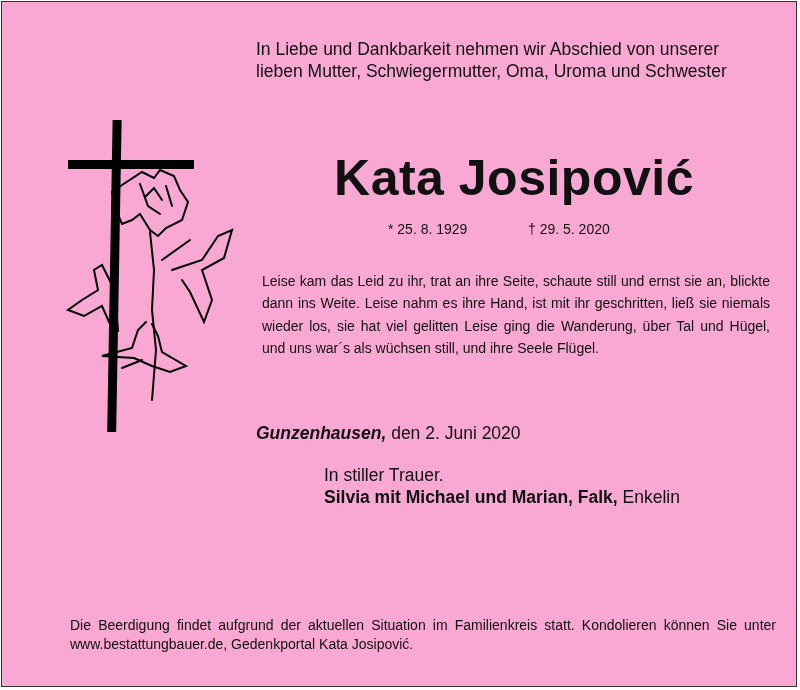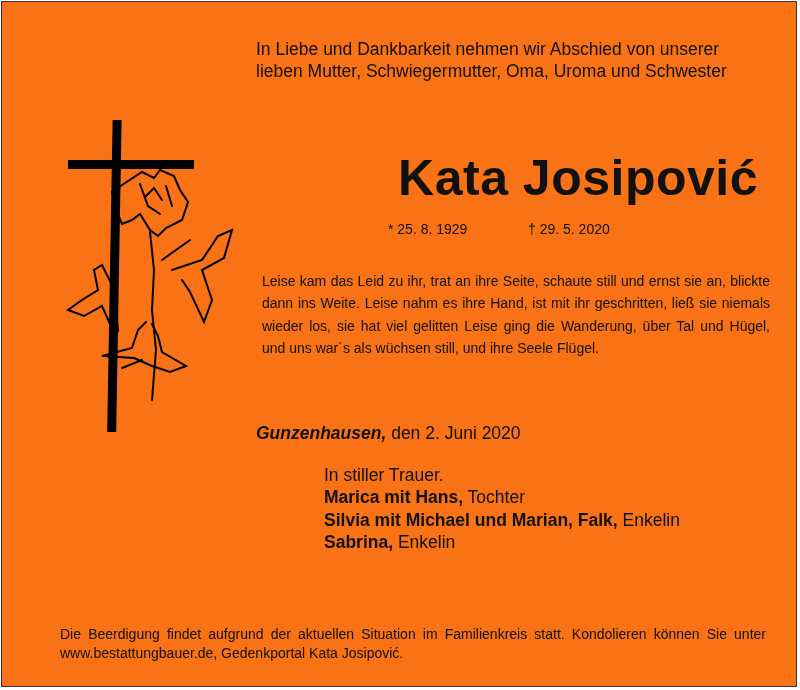--- a/index.html
+++ b/index.html
@@ -1,27 +1,27 @@
 <!DOCTYPE html>
 <html><head>
 <meta charset="utf-8">
 <style>
   html, body { margin:0; padding:0; background:#ffffff; }
   body { width:800px; height:690px; position:relative; overflow:hidden; font-family:"Liberation Sans", sans-serif; color:#111; }
-  .frame { position:absolute; left:1px; top:1px; width:796px; height:686px; border:1px solid #333; box-sizing:border-box; background:#f97316; }
+  .frame { position:absolute; left:1px; top:1px; width:796px; height:686px; border:1px solid #333; box-sizing:border-box; background:#f9a8d4; }
   .intro { position:absolute; left:254px; top:36px; width:512px; font-size:17.5px; line-height:22px; }
-  .name { position:absolute; left:236px; top:146px; width:520px; text-align:right; font-weight:bold; font-size:50px; line-height:60px; letter-spacing:0.5px; }
+  .name { position:absolute; left:252px; top:146px; width:520px; text-align:center; font-weight:bold; font-size:50px; line-height:60px; letter-spacing:0.5px; }
   .dates { position:absolute; left:386px; top:218px; font-size:14px; line-height:18px; }
   .dates .birth { display:inline-block; width:140px; }
   .poem { position:absolute; left:260px; top:268px; width:508px; font-size:14px; line-height:22.3px; text-align:justify; }
   .place { position:absolute; left:254px; top:420px; font-size:17.5px; line-height:22px; }
   .place b { font-weight:bold;font-style:italic; }
   .mourners { position:absolute; left:322px; top:462px; font-size:17.5px; line-height:22.3px; }
   .mourners div b { font-weight:bold; }
-  .footer { position:absolute; left:58px; top:614px; width:706px; font-size:14px; line-height:19px; text-align:justify;margin-top:9px; }
+  .footer { position:absolute; left:68px; top:614px; width:706px; font-size:14px; line-height:19px; text-align:justify; }
   .cross { position:absolute; left:60px; top:108px; width:180px; height:330px; }
 </style>
 </head>
 <body>
 
 <div class="frame">
 
   <svg class="cross" viewBox="0 0 180 330">
 
     <rect x="6" y="50" width="126" height="9" fill="#000"></rect>
@@ -51,19 +51,17 @@
   <div class="dates">
     <span class="birth">* 25. 8. 1929</span><span>† 29. 5. 2020</span>
   </div>
 
   <div class="poem">Leise kam das Leid zu ihr, trat an ihre Seite, schaute still und ernst sie an, blickte dann ins Weite. Leise nahm es ihre Hand, ist mit ihr geschritten, ließ sie niemals wieder los, sie hat viel gelitten Leise ging die Wanderung, über Tal und Hügel, und uns war´s als wüchsen still, und ihre Seele Flügel.</div>
 
   <div class="place"><b>Gunzenhausen,</b><span> den 2. Juni 2020</span></div>
 
   <div class="mourners">
     <div>In stiller Trauer.</div>
-    <div><b>Marica mit Hans,</b><span> Tochter</span></div>
     <div><b>Silvia mit Michael und Marian, Falk,</b><span> Enkelin</span></div>
-    <div><b>Sabrina,</b><span> Enkelin</span></div>
   </div>
 
   <div class="footer">Die Beerdigung findet aufgrund der aktuellen Situation im Familienkreis statt. Kondolieren können Sie unter www.bestattungbauer.de, Gedenkportal Kata Josipović.</div>
 </div>
 
 </body></html>

